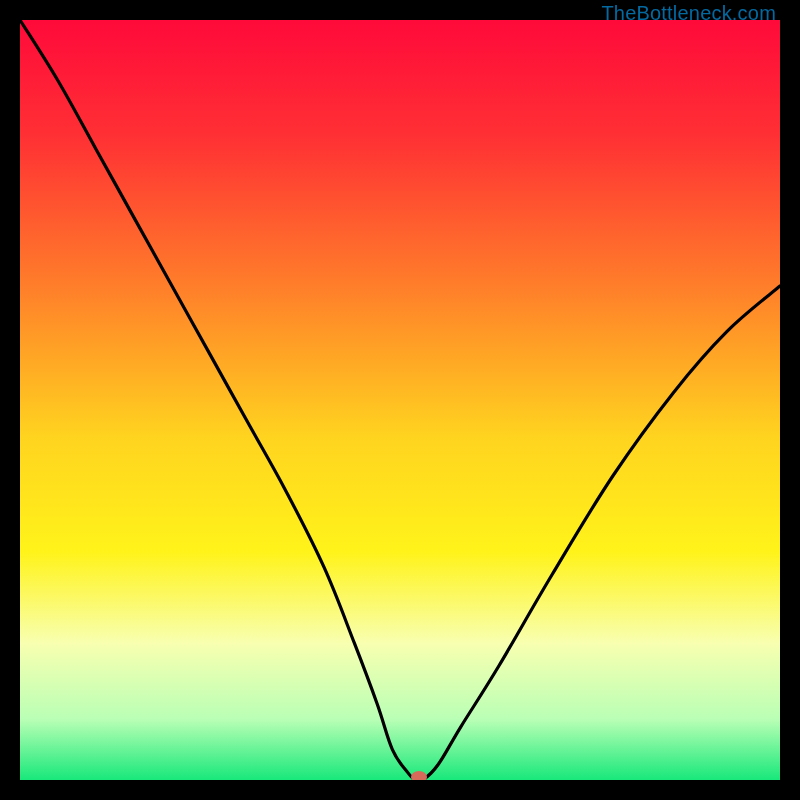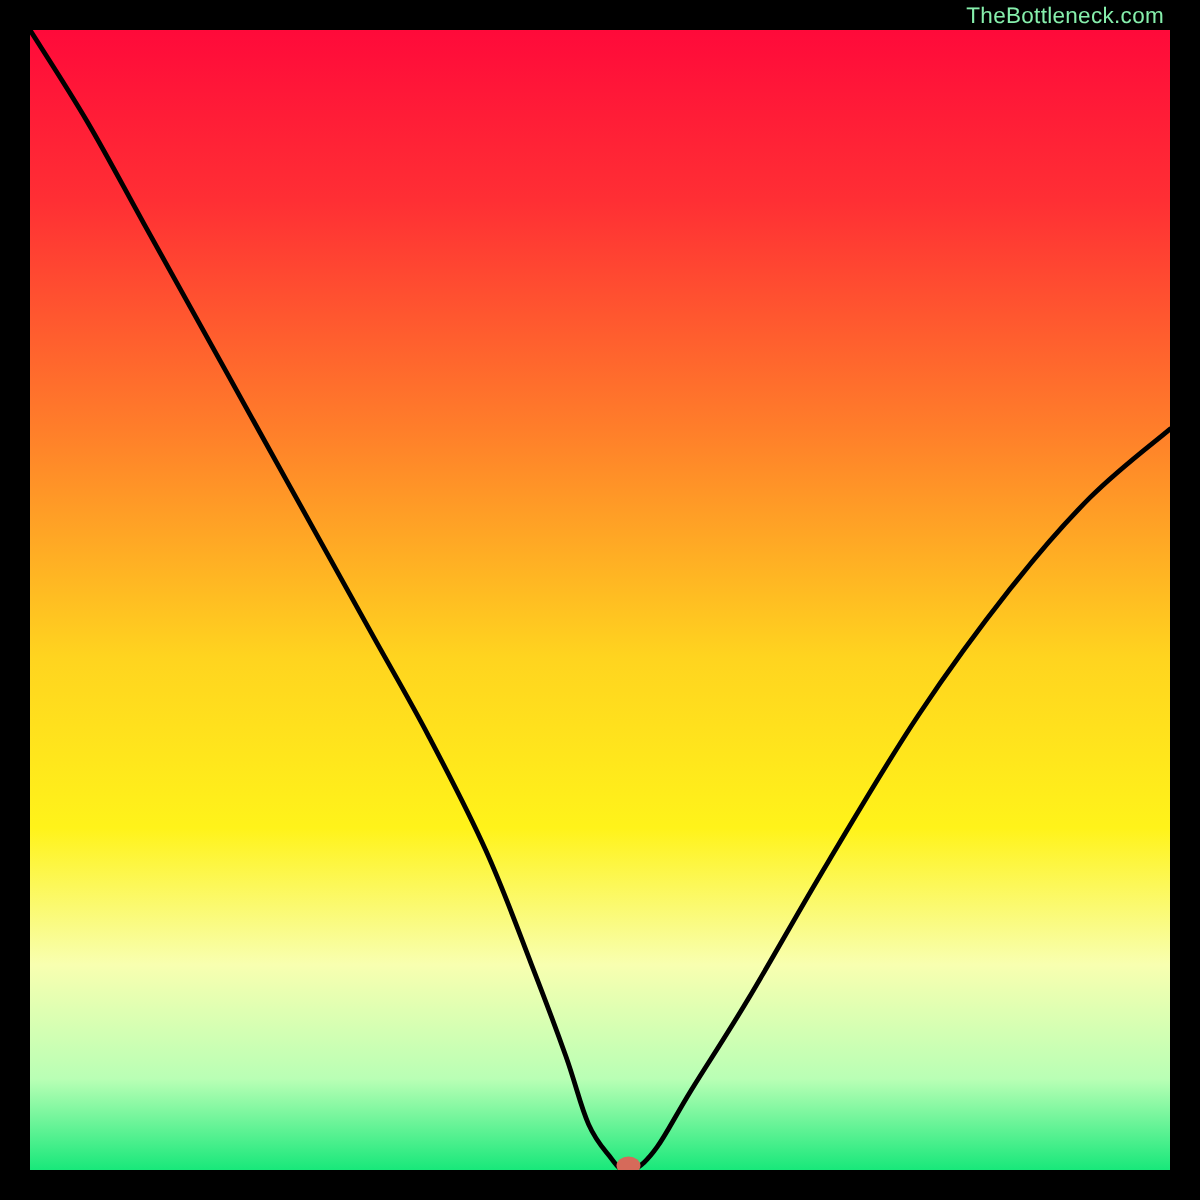--- a/index.html
+++ b/index.html
@@ -23,22 +23,22 @@
     position: absolute;
     left: 0;
     top: 0;
     width: 760px;
     height: 760px;
   }
   .watermark {
     position: absolute;
     top: 2px;
     right: 24px;
-    color: #86efac;
-    font-size: 15px;
+    color: #0369a1;
+    font-size: 20px;
     letter-spacing: 0.2px;
     font-weight: 500;
   }
   svg { display: block; }
 </style>
 </head>
 <body>
 
 <div class="watermark">TheBottleneck.com</div>
 

